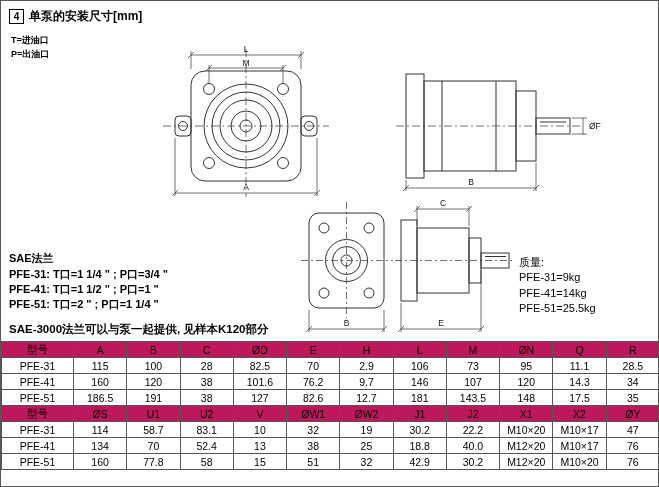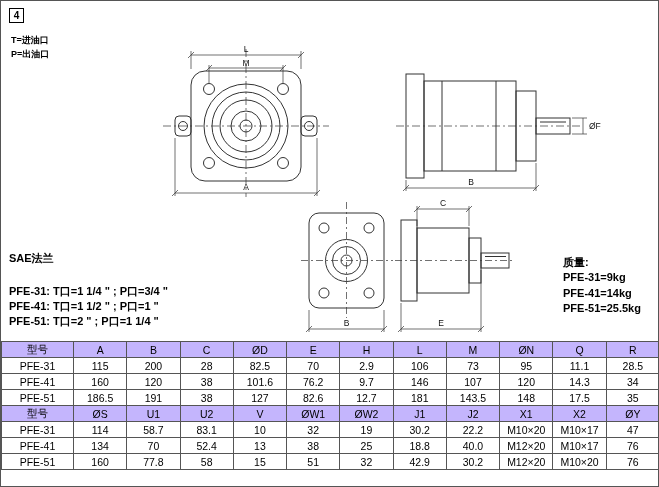--- a/index.html
+++ b/index.html
@@ -8,45 +8,46 @@
   .page { position:relative; width:659px; height:487px; background:#fff; border:1px solid #555; overflow:hidden; }
 
   .header { position:absolute; top:7px; left:8px; display:flex; align-items:center; gap:5px; }
   .sec-num { width:15px; height:15px; border:1px solid #000; font-size:10px; font-weight:bold;
              display:flex; align-items:center; justify-content:center; }
   .title { font-size:12px; font-weight:bold; }
 
   .legend { position:absolute; top:32px; left:10px; font-size:9px; font-weight:bold; line-height:1.6; }
 
   .sae { position:absolute; top:250px; left:8px; font-size:11px; font-weight:bold; line-height:1.35; }
-  .sae .heading { margin-bottom:18px; }
+  .sae .heading { margin-bottom:1px; }
 
   .note { position:absolute; top:321px; left:8px; font-size:11.5px; font-weight:bold; }
 
-  .mass { position:absolute; top:254px; left:518px; font-size:11px; font-weight:bold; line-height:1.4;margin-left:44px; }
+  .mass { position:absolute; top:254px; left:518px; font-size:11px; font-weight:normal; line-height:1.4; }
 
   .drawing-top { position:absolute; left:150px; top:40px; }
   .drawing-bottom { position:absolute; left:300px; top:197px; }
 
   table { position:absolute; left:0; top:340px; width:659px; border-collapse:collapse;
           table-layout:fixed; font-size:10.5px; }
   td,th { border:1px solid #555; text-align:center; height:16px; padding:0 1px;
           font-weight:normal; overflow:hidden; white-space:nowrap; }
-  th { background:#c4b5fd; }
+  th { background:#be185d; }
   .model-col { width:72px; }
 
   svg text { font-family:"Liberation Sans",sans-serif; font-size:8.5px; fill:#111; stroke:none; }
 </style>
 </head>
 <body>
 
 <div class="page">
 
   <div class="header">
     <div class="sec-num">4</div>
+    <div class="title">单泵的安装尺寸[mm]</div>
   </div>
 
   <div class="legend">
     <div>T=进油口</div>
     <div>P=出油口</div>
   </div>
 
   <svg class="drawing-top" width="505" height="160" viewBox="0 0 505 160">
     <g stroke="#333" fill="none" stroke-width="1">
 
@@ -151,20 +152,21 @@
     <text x="140" y="128" text-anchor="middle">E</text>
   </svg>
 
   <div class="sae">
     <div class="heading">SAE法兰</div>
     <div>PFE-31:  T口=1 1/4 " ;  P口=3/4 "</div>
     <div>PFE-41:  T口=1 1/2 " ;  P口=1 "</div>
     <div>PFE-51:  T口=2 " ;    P口=1 1/4 "</div>
   </div>
 
+  <div class="note">SAE-3000法兰可以与泵一起提供, 见样本K120部分</div>
 
   <div class="mass">
     <div>质量:</div>
     <div>PFE-31=9kg</div>
     <div>PFE-41=14kg</div>
     <div>PFE-51=25.5kg</div>
   </div>
 
   <table>
     <tbody>
@@ -178,21 +180,21 @@
           <th>H</th>
           <th>L</th>
           <th>M</th>
           <th>ØN</th>
           <th>Q</th>
           <th>R</th>
         </tr>
         <tr>
           <td class="model-col">PFE-31</td>
           <td>115</td>
-          <td>200</td>
+          <td>100</td>
           <td>28</td>
           <td>82.5</td>
           <td>70</td>
           <td>2.9</td>
           <td>106</td>
           <td>73</td>
           <td>95</td>
           <td>11.1</td>
           <td>28.5</td>
         </tr>

